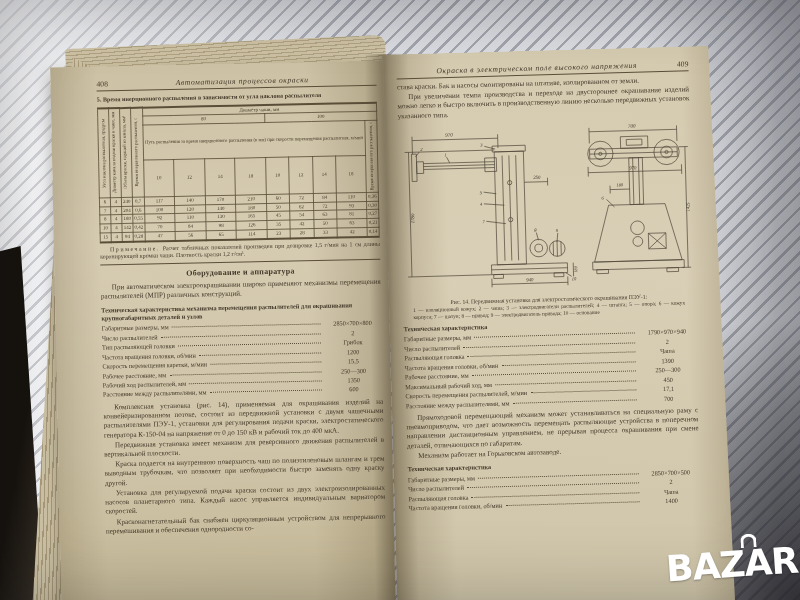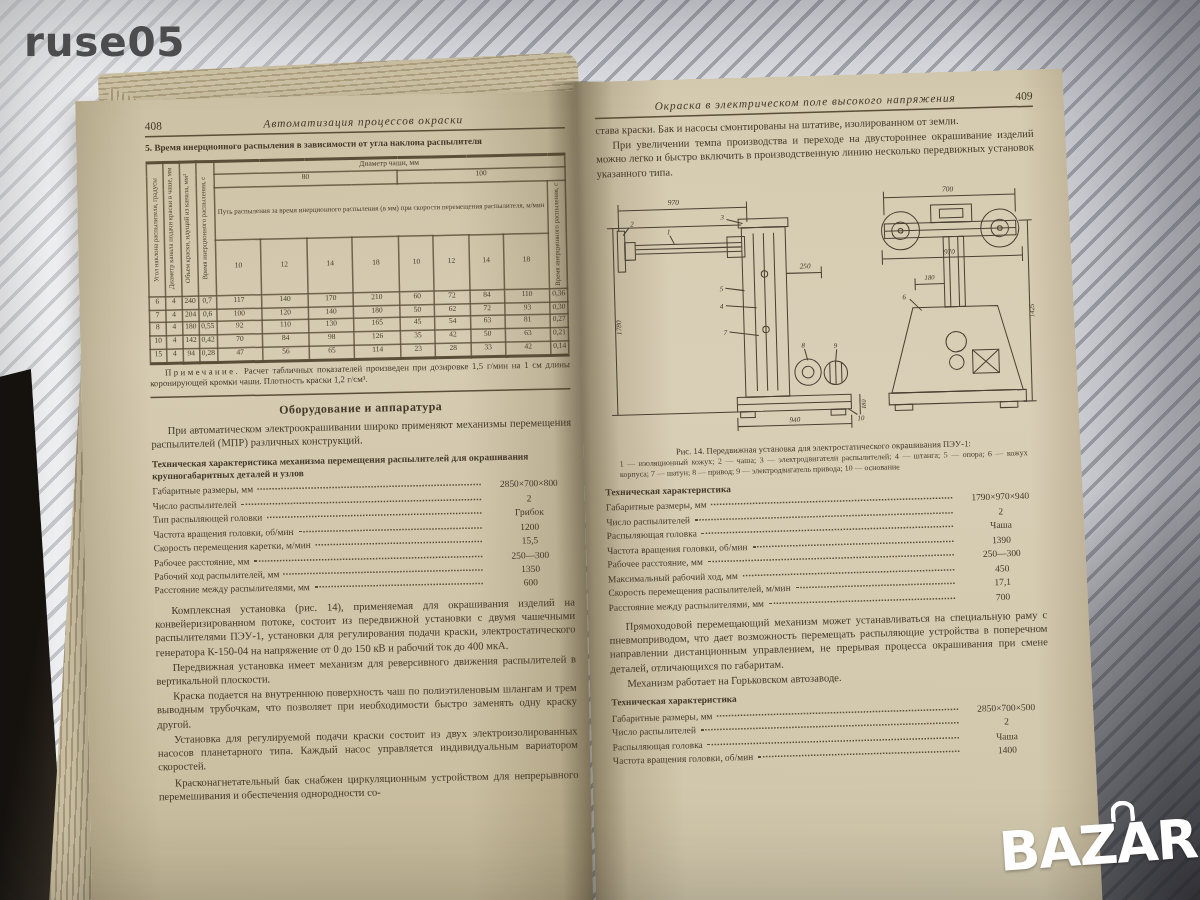--- a/index.html
+++ b/index.html
@@ -512,18 +512,17 @@
           <span class="lbl">Частота вращения головки, об/мин</span>
           <span class="dots"></span>
           <span class="val">1400</span>
         </div>
     </div>
   </div>
 
   <div class="gutter-shadow"></div>
   <div class="vignette"></div>
 
-  <div class="wm-seller">ruse05</div>
   <div class="wm-site">
     <span>BAZAR</span>
     <span class="bag-handle"></span>
   </div>
 </div>
 
 </body></html>

